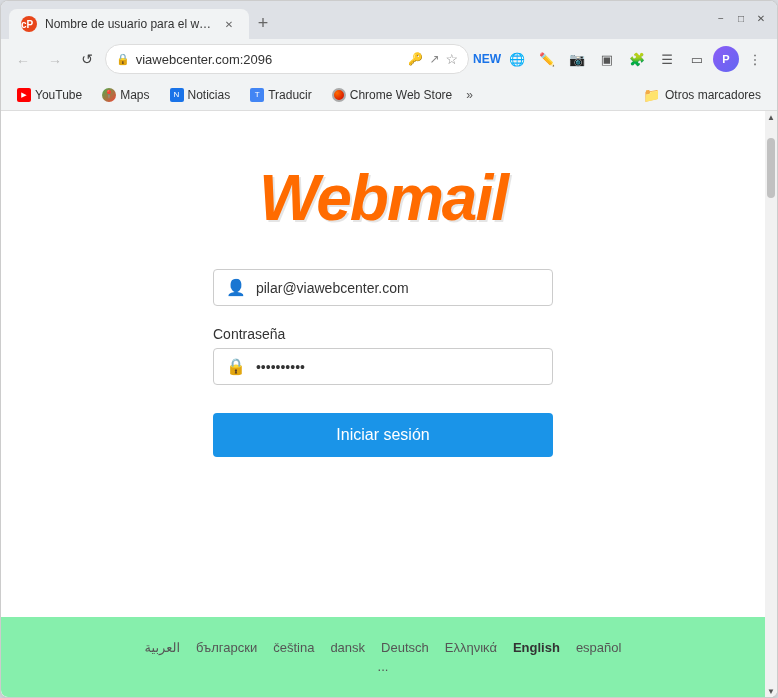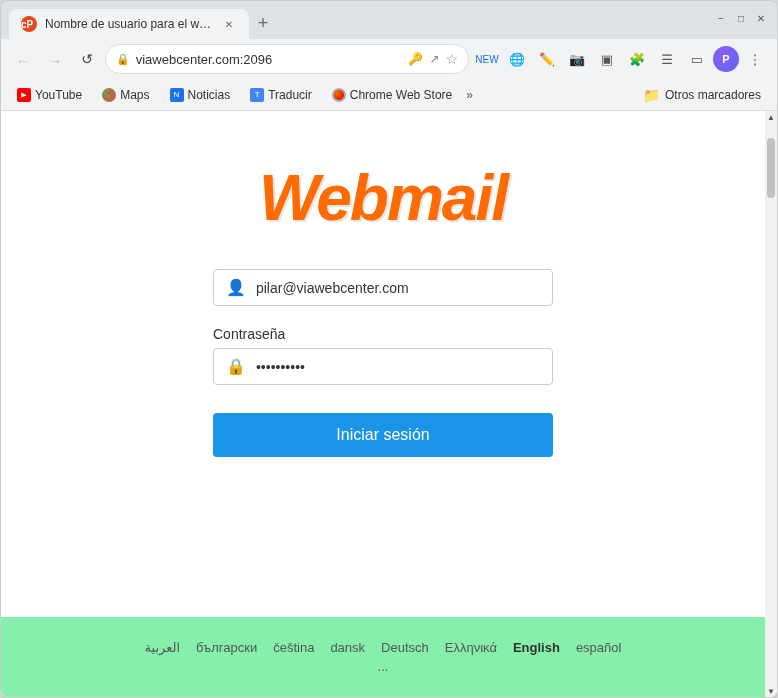--- a/index.html
+++ b/index.html
@@ -317,21 +317,21 @@
     <button class="nav-btn disabled">→</button>
     <button class="nav-btn">↺</button>
     <div class="address-bar">
       <span class="address-lock">🔒</span>
       <span class="address-text">viawebcenter.com:2096</span>
       <span style="color:#888; font-size:12px;">🔑</span>
       <span style="color:#888; font-size:12px;">↗</span>
       <span style="color:#888; font-size:14px;">☆</span>
     </div>
     <div class="nav-icons">
-      <button class="nav-icon-btn" style="font-size:10px; font-weight:normal; color:#1a73e8;">NEW</button>
+      <button class="nav-icon-btn" style="font-size:12px; font-weight:bold; color:#1a73e8;">NEW</button>
       <button class="nav-icon-btn">🌐</button>
       <button class="nav-icon-btn">✏️</button>
       <button class="nav-icon-btn">📷</button>
       <button class="nav-icon-btn">▣</button>
       <button class="nav-icon-btn">🧩</button>
       <button class="nav-icon-btn">☰</button>
       <button class="nav-icon-btn">▭</button>
       <div class="profile-avatar">P</div>
       <button class="nav-icon-btn">⋮</button>
     </div>

